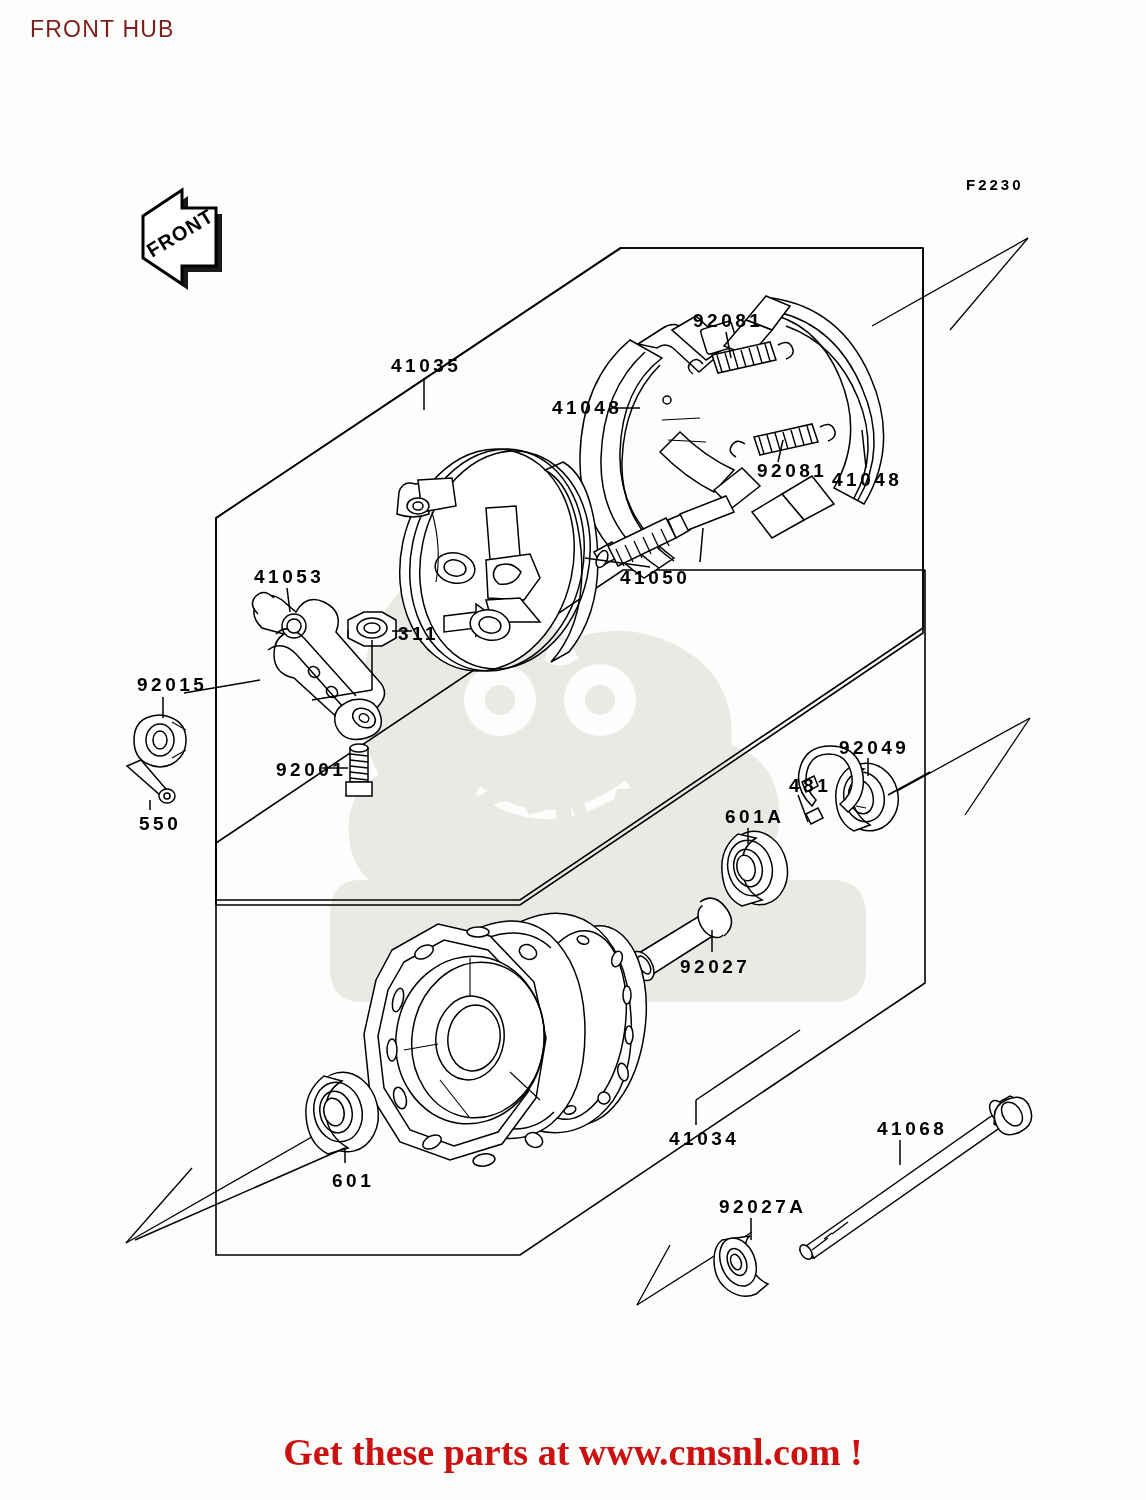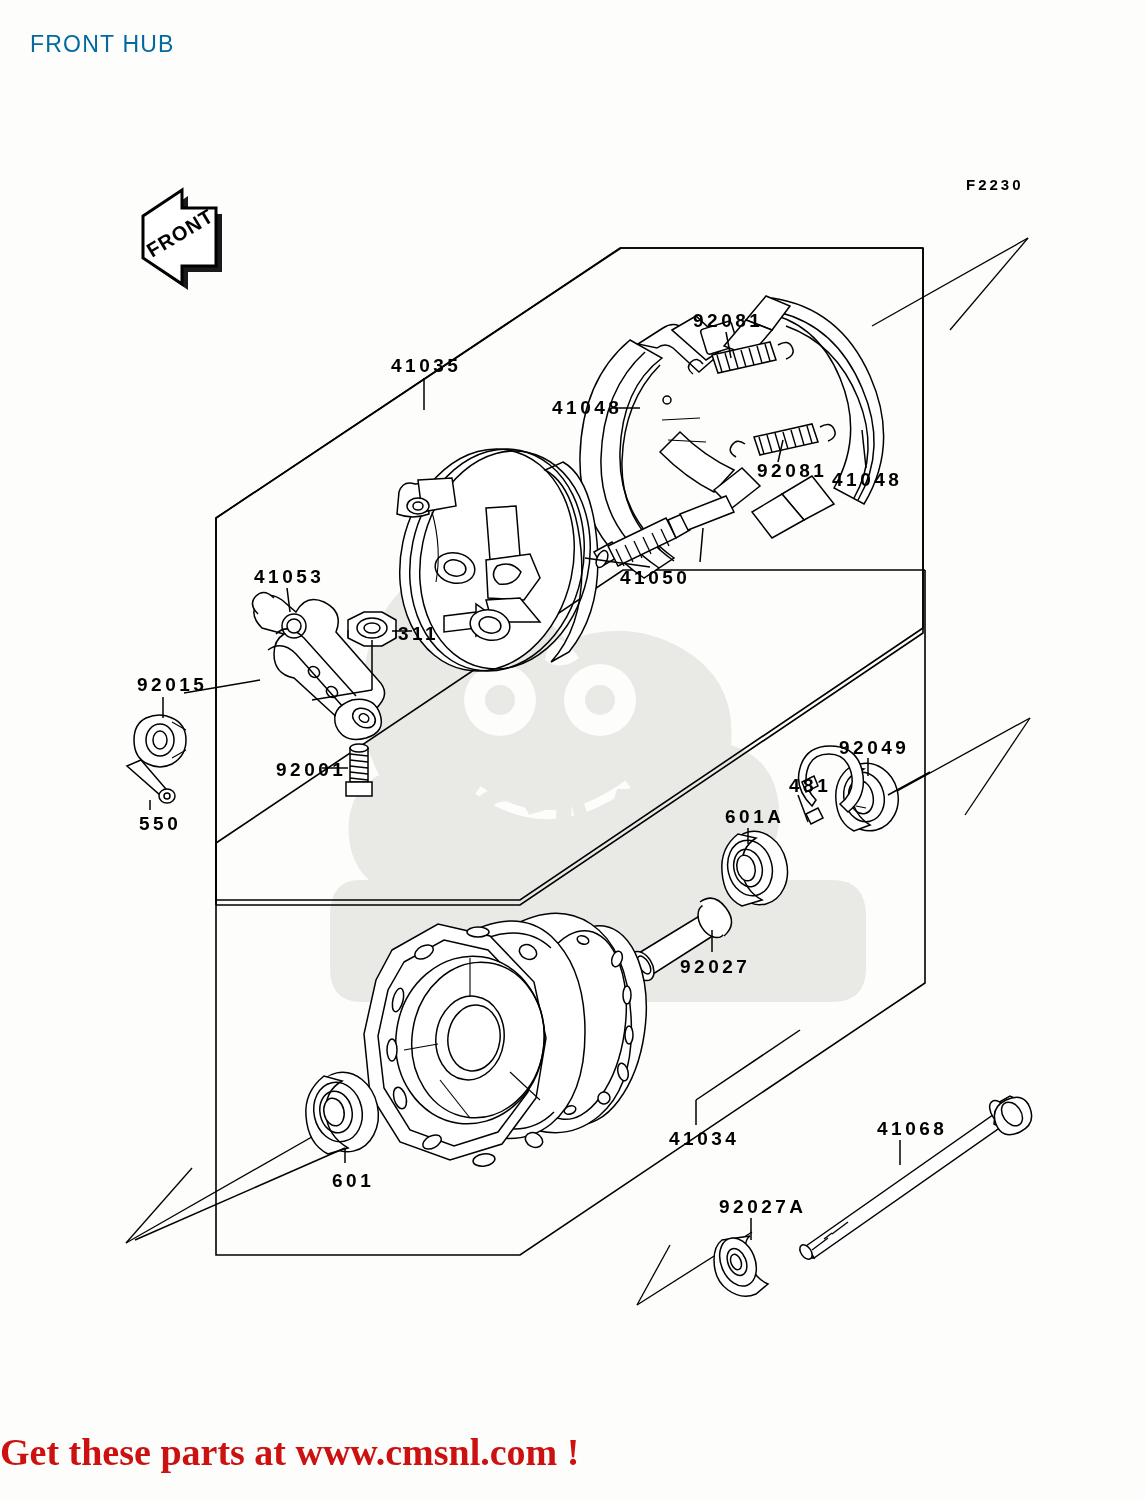--- a/index.html
+++ b/index.html
@@ -3,28 +3,27 @@
 <meta charset="utf-8">
 <title>FRONT HUB</title>
 <style>
   html,body{margin:0;padding:0;background:#fdfdfb;}
   body{
     width:1146px;height:1500px;position:relative;overflow:hidden;
     font-family:"Liberation Sans", sans-serif;
   }
   #page-title{
     position:absolute;left:30px;top:16px;
-    font-size:23px;letter-spacing:1.2px;color:#0369a1;
+    font-size:23px;letter-spacing:1.2px;color:#7f1d1d;
     font-family:"Liberation Sans", sans-serif;
     white-space:nowrap;
-    margin-top:15px;
   }
   #diagram-svg{position:absolute;left:0;top:0;width:1146px;height:1500px;}
   #footer-note{
-    position:absolute;left:0;top:1430px;width:1146px;
+    position:absolute;left:0;top:1430px;width:1146px;text-align:center;
     font-size:38px;font-weight:bold;color:#cc1111;
     font-family:"Liberation Serif", serif;
     letter-spacing:0px;
   }
   .lbl{
     font-family:"Liberation Sans", sans-serif;
     font-size:19px;font-weight:bold;letter-spacing:3.5px;
     fill:#000;
   }
   .lbl-sm{

